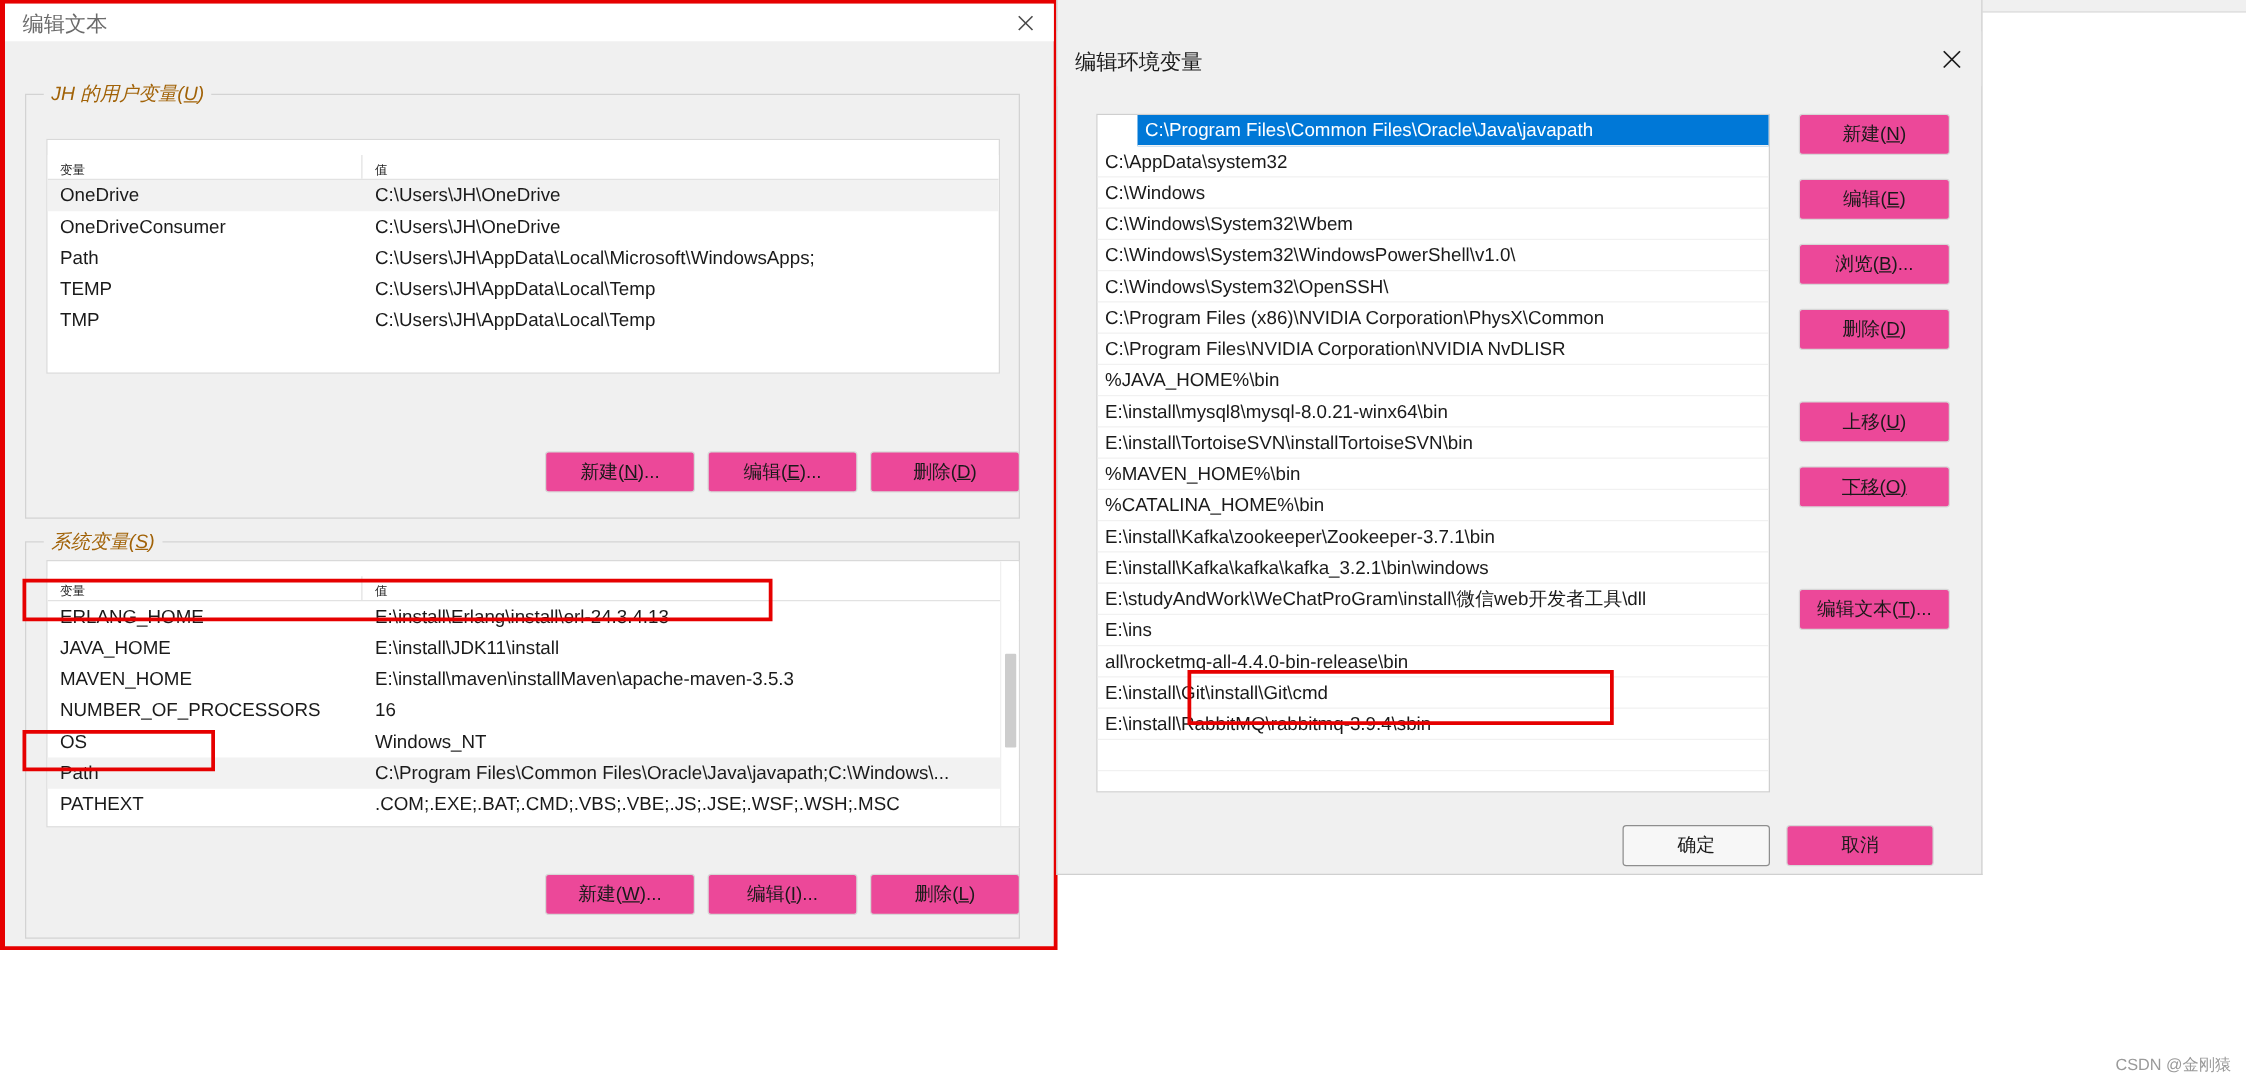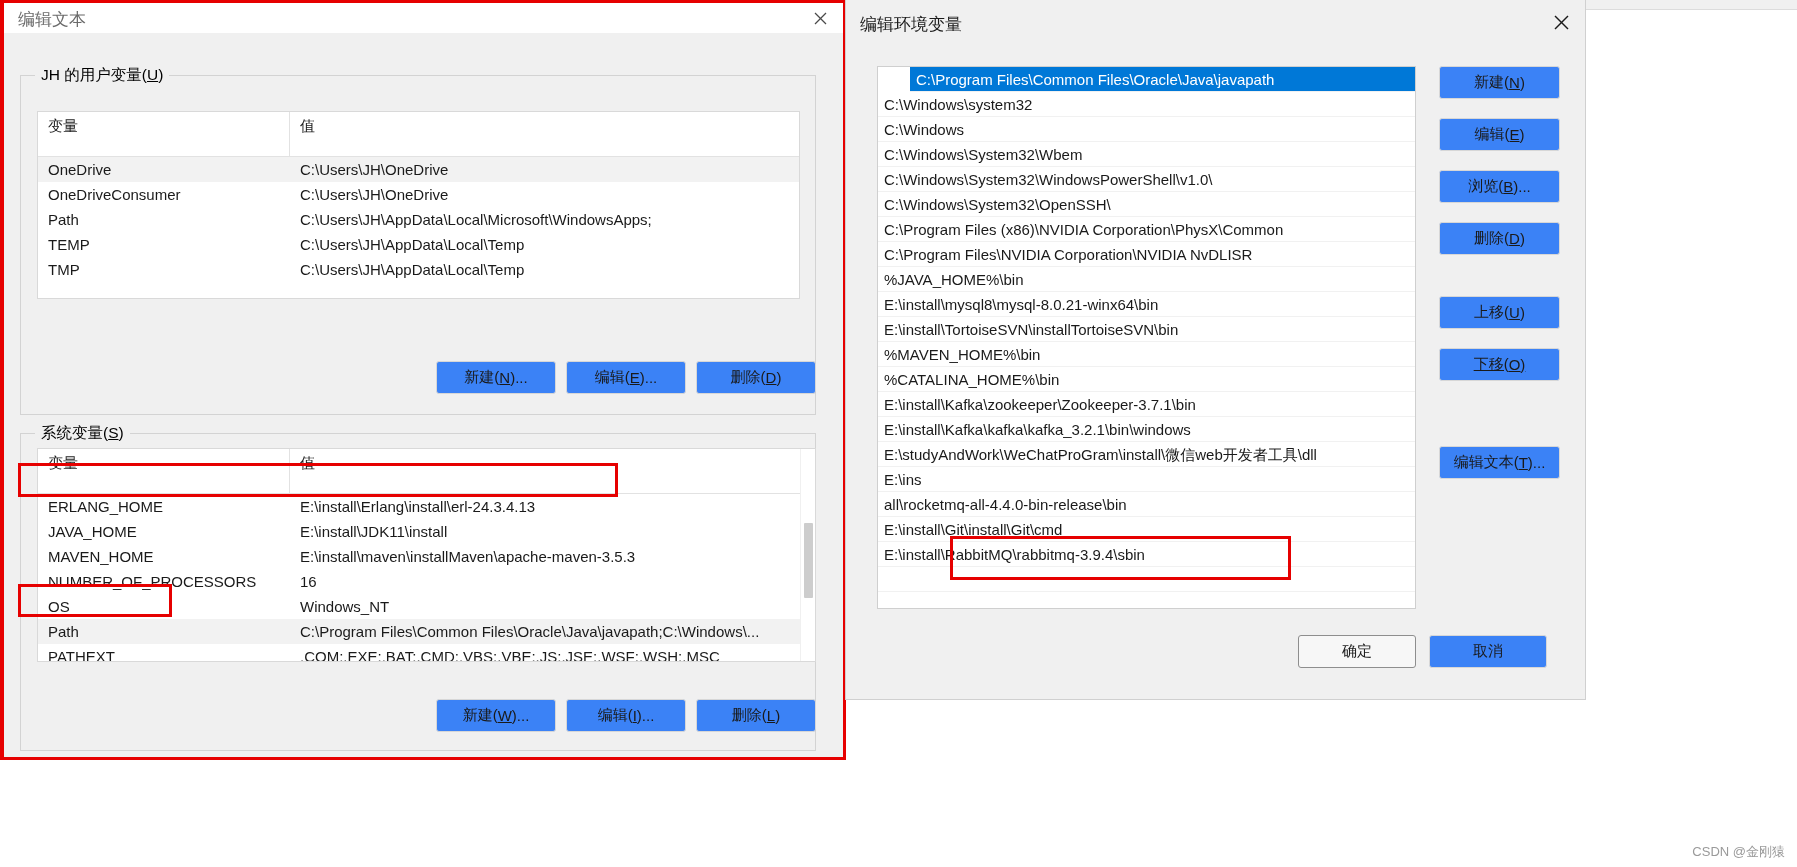--- a/index.html
+++ b/index.html
@@ -66,39 +66,41 @@
     position: absolute;
     border: 1px solid #d3d3d3;
     background: transparent;
   }
   .groupbox > .gb-label {
     position: absolute;
     top: -11px; left: 14px;
     background: #f0f0f0;
     padding: 0 6px;
     font-size: 15.5px;
-    color: #000000;
+    color: #a16207;
     white-space: nowrap;
+    font-style: italic;
   }
   .gb-label u { text-decoration: underline; }
 
   
   .lv {
     position: absolute;
     background: #ffffff;
     border: 1px solid #d9d9d9;
     overflow: hidden;
   }
   .lv-head {
     display: flex;
-    height: 45px;
+    height: 20px;
     background: #ffffff;
     border-bottom: 1px solid #e2e2e2;
-    font-size: 15px;
+    font-size: 10px;
     color: #1a1a1a;
+    margin-top: 12px;
   }
   .lv-head .cell {
     padding: 5px 0 0 10px;
     position: relative;
   }
   .lv-head .cell.c1 { width: 252px; border-right: 1px solid #e2e2e2; }
   .lv-head .cell.c2 { flex: 1; }
   .lv-rows { position: relative; }
   .lv-row {
     display: flex;
@@ -121,21 +123,21 @@
   }
   .lv-scroll .thumb {
     position: absolute;
     left: 3px; width: 9px;
     background: #cdcdcd;
     border-radius: 1px;
   }
 
   
   .btn {
-    background: #3b82f6;
+    background: #ec4899;
     border: 1px solid #d7d7d7;
     border-radius: 3px;
     font-size: 15px;
     color: #1a1a1a;
     font-family: "Liberation Sans", "DejaVu Sans", sans-serif;
     display: flex; align-items: center; justify-content: center;
     cursor: default;
     position: absolute;
     height: 33px;
   }
@@ -151,20 +153,21 @@
     left: 845px; top: 0;
     width: 741px; height: 700px;
     background: #f0f0f0;
     border: 1px solid #d0d0d0;
     border-top: none;
   }
   .dlg-right .titlebar {
     height: 44px;
     background: #f0f0f0;
     position: relative;
+    margin-top: 25px;
   }
   .dlg-right .title-text {
     position: absolute;
     left: 14px; top: 13px;
     font-size: 17px;
     color: #1a1a1a;
   }
   .dlg-right .winbtn-close { height: 44px; width: 48px; }
 
   .path-list {
@@ -378,21 +381,21 @@
         <line x1="1" y1="1" x2="14" y2="14" stroke="#1a1a1a" stroke-width="1.4"></line>
         <line x1="14" y1="1" x2="1" y2="14" stroke="#1a1a1a" stroke-width="1.4"></line>
       </svg>
     </div>
   </div>
 
   <div style="position:relative; height:calc(100% - 44px);">
 
     <div class="path-list" id="path-list">
         <div class="path-row selected">C:\Program Files\Common Files\Oracle\Java\javapath</div>
-        <div class="path-row">C:\Windows\system32</div>
+        <div class="path-row">C:\AppData\system32</div>
         <div class="path-row">C:\Windows</div>
         <div class="path-row">C:\Windows\System32\Wbem</div>
         <div class="path-row">C:\Windows\System32\WindowsPowerShell\v1.0\</div>
         <div class="path-row">C:\Windows\System32\OpenSSH\</div>
         <div class="path-row">C:\Program Files (x86)\NVIDIA Corporation\PhysX\Common</div>
         <div class="path-row">C:\Program Files\NVIDIA Corporation\NVIDIA NvDLISR</div>
         <div class="path-row">%JAVA_HOME%\bin</div>
         <div class="path-row">E:\install\mysql8\mysql-8.0.21-winx64\bin</div>
         <div class="path-row">E:\install\TortoiseSVN\installTortoiseSVN\bin</div>
         <div class="path-row">%MAVEN_HOME%\bin</div>

